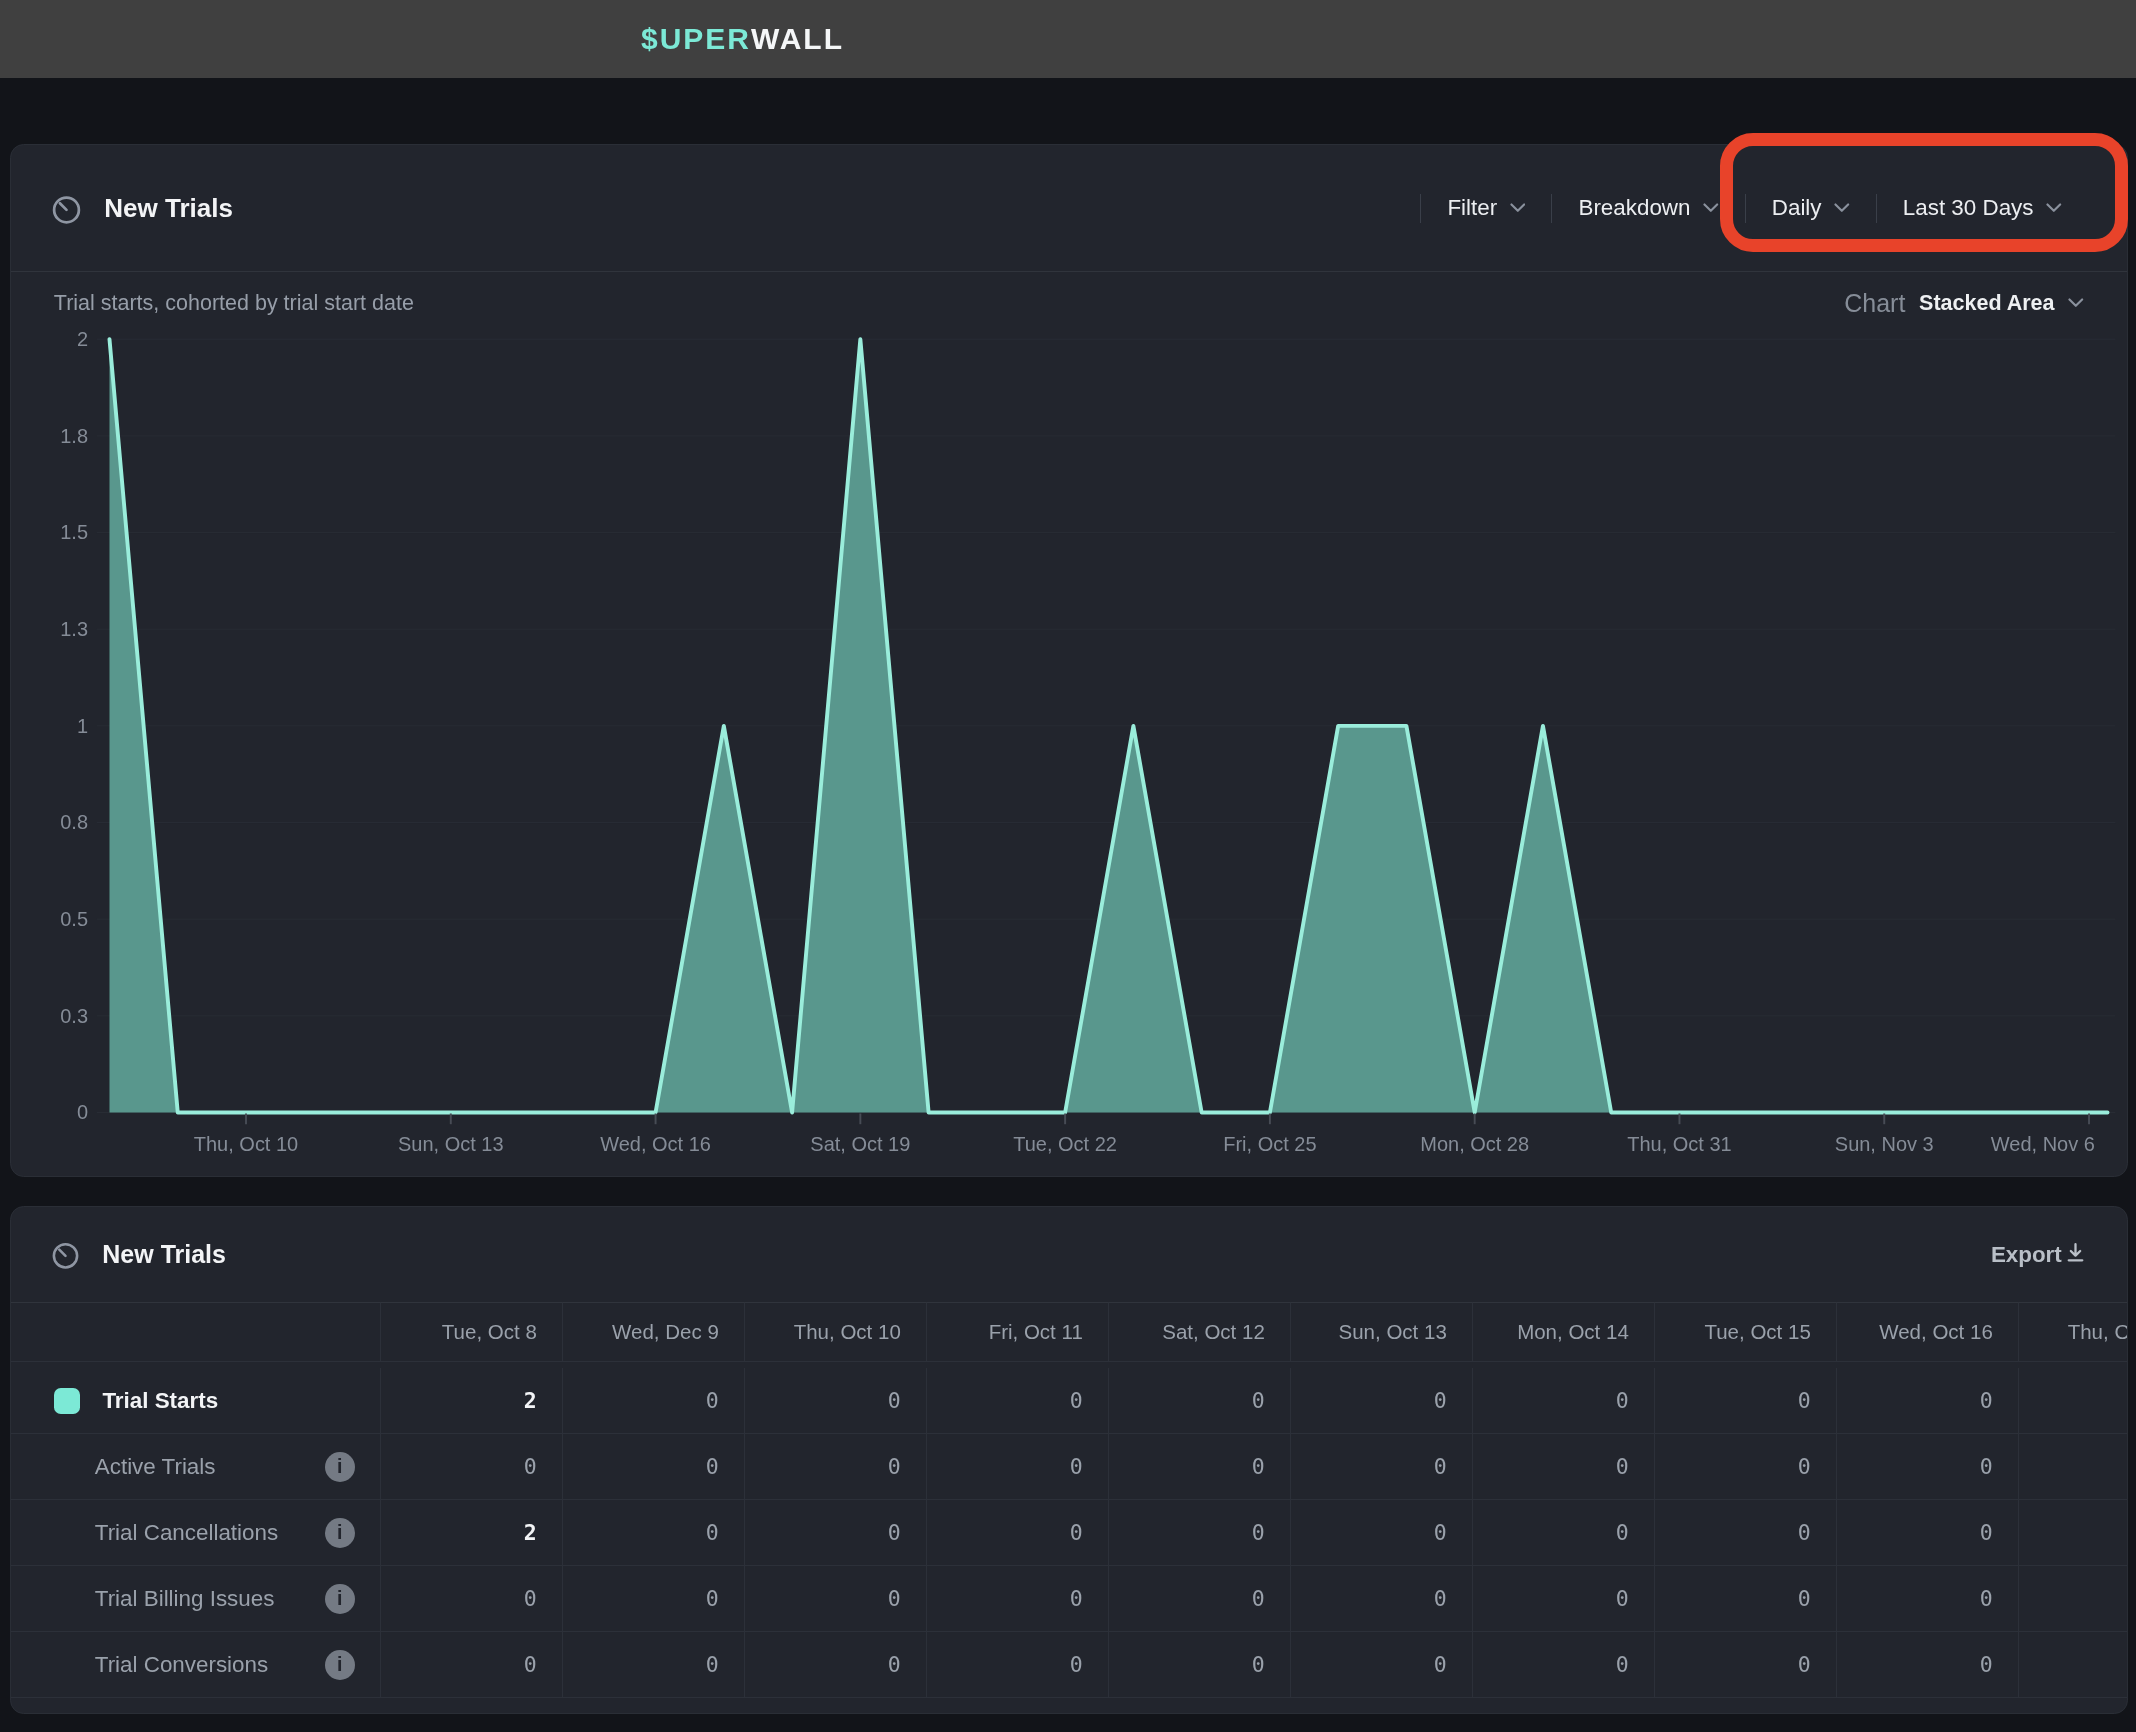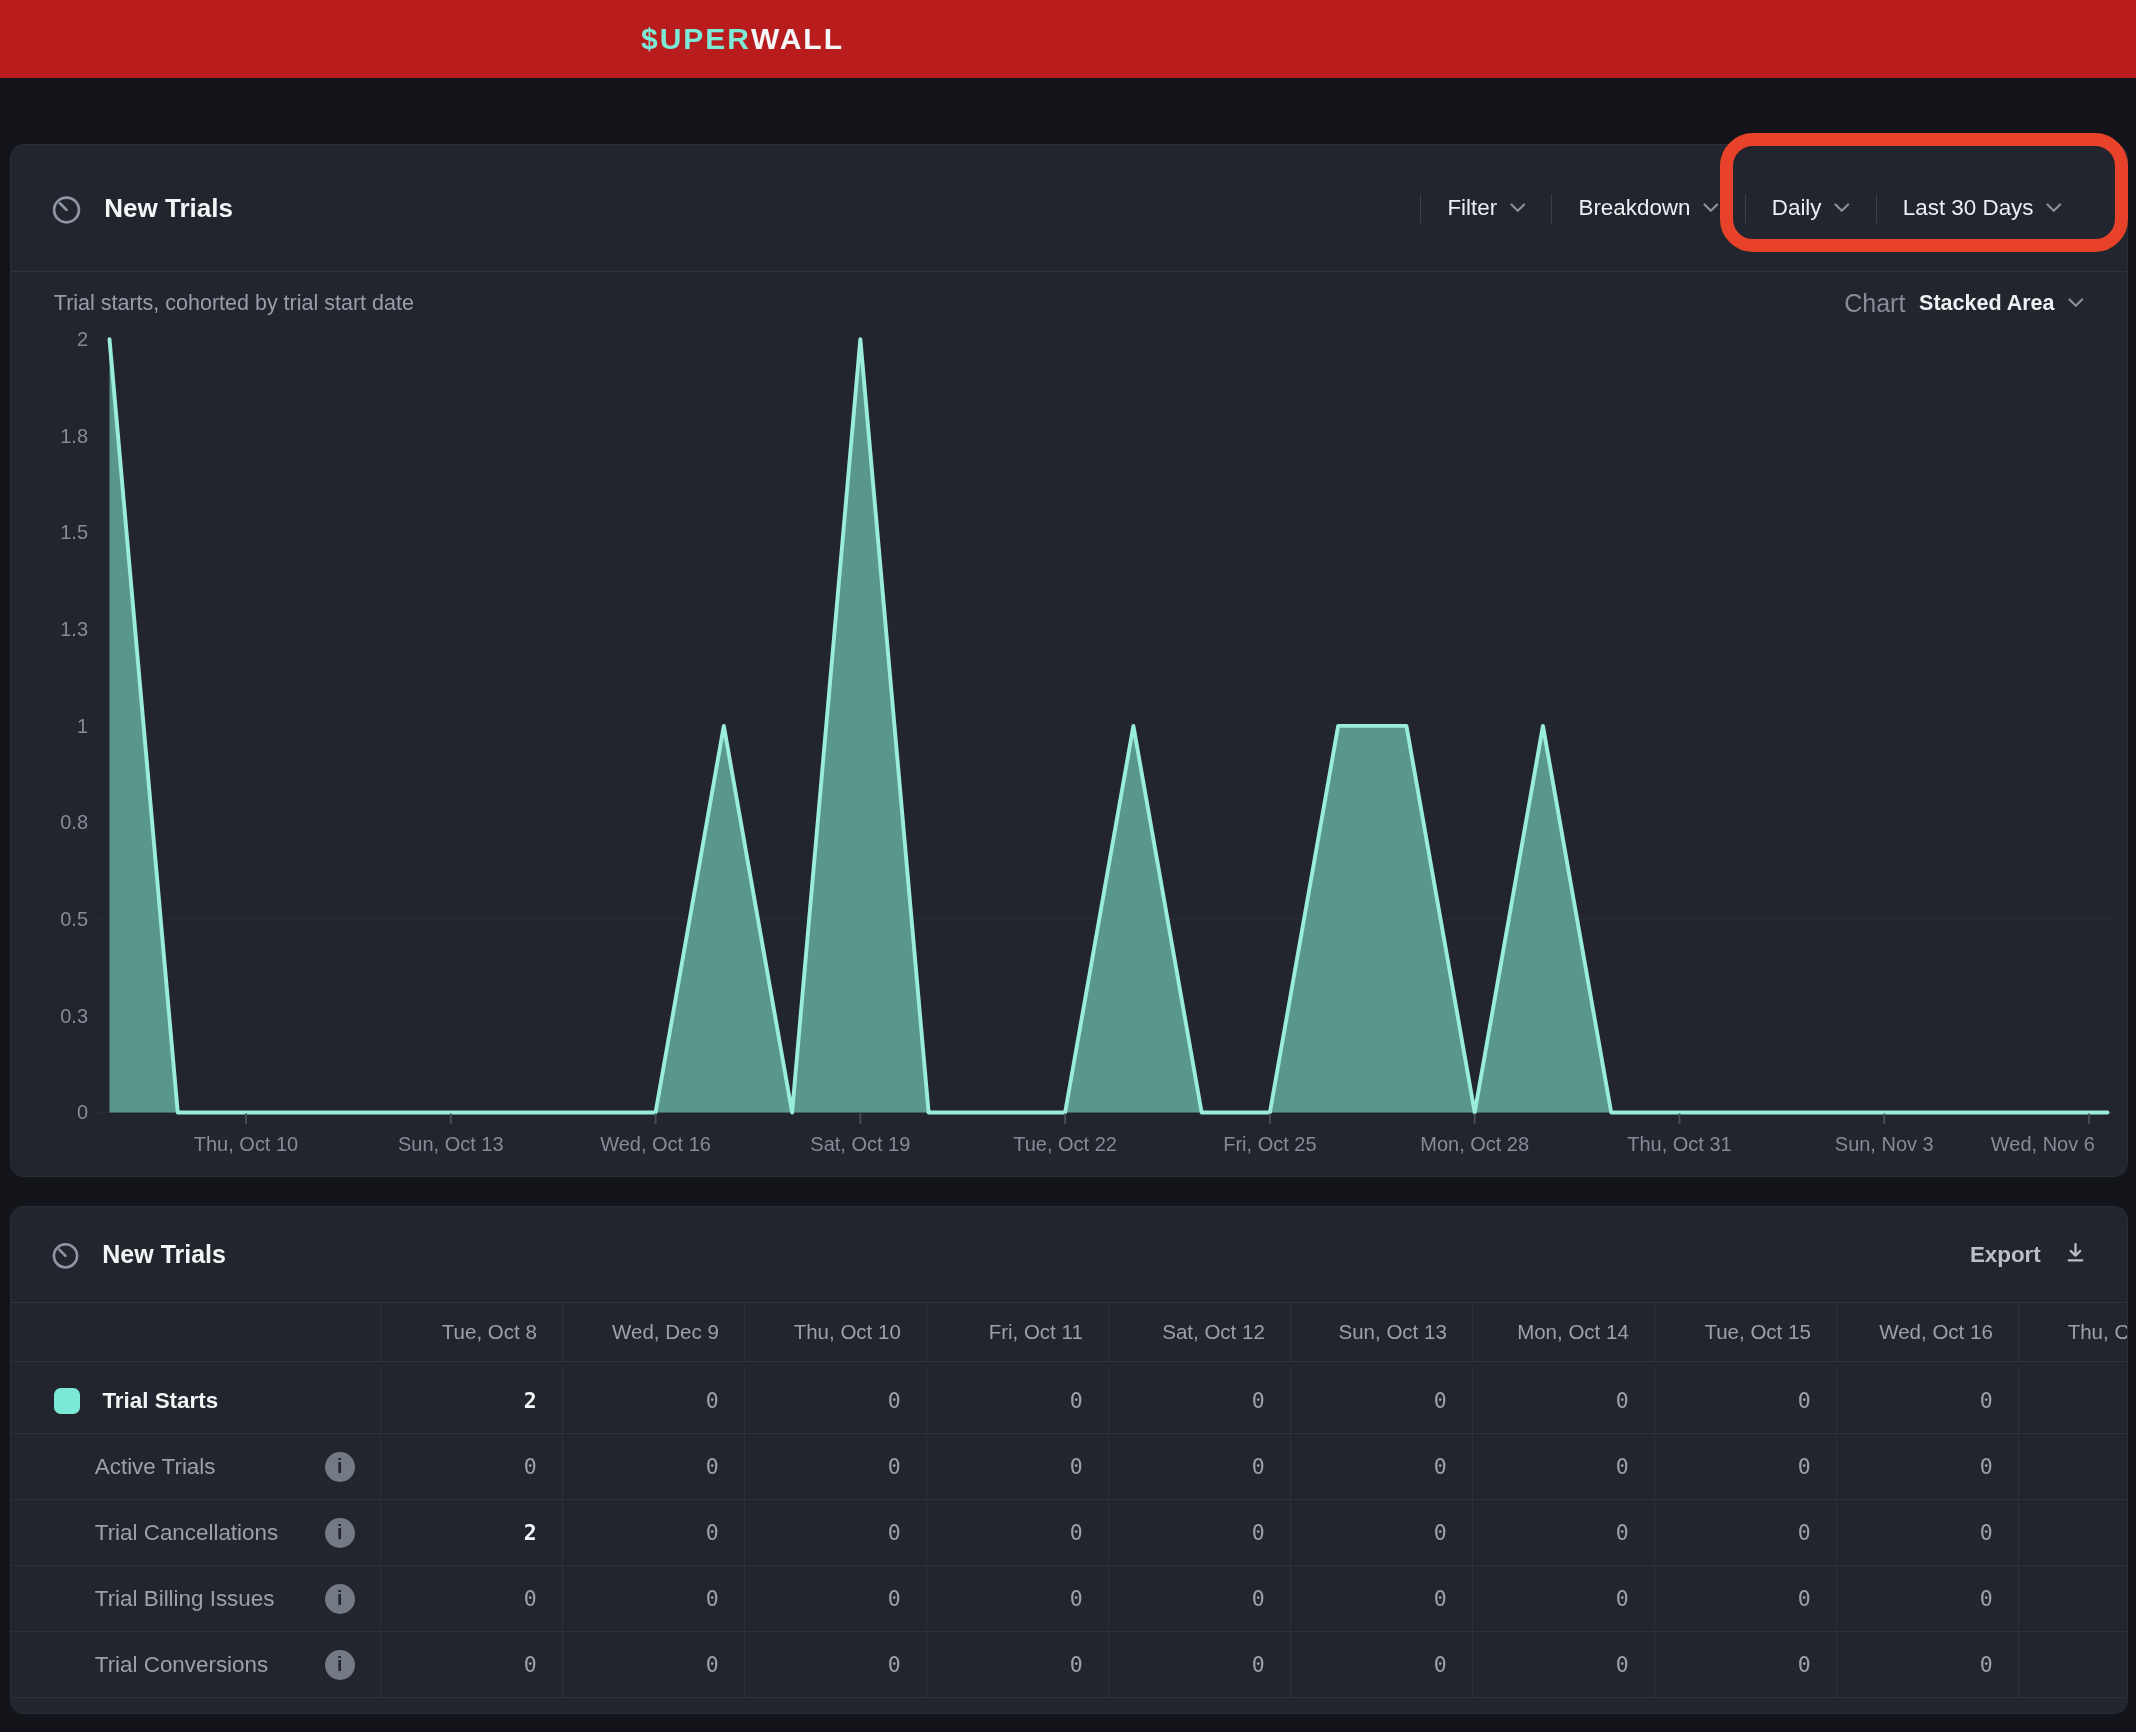--- a/index.html
+++ b/index.html
@@ -18,21 +18,21 @@
   }
   *{margin:0;padding:0;box-sizing:border-box;}
   html,body{width:2137px;height:1732px;overflow:hidden;}
   body{
     background:var(--page-bg);
     font-family:"Liberation Sans", sans-serif;
     color:var(--text);
     position:relative;
   }
   
-  .topbar{position:absolute;left:0;top:0;width:2137px;height:78px;background:#b91c1c;}
+  .topbar{position:absolute;left:0;top:0;width:2137px;height:78px;background:#404040;}
   .logo{position:absolute;left:641px;top:0;height:78px;display:flex;align-items:center;
         font-size:30px;font-weight:800;letter-spacing:2px;}
   .logo .t{color:var(--mint);}
   .logo .w{color:#f5f7f8;}
   
   .card{position:absolute;background:var(--card-bg);border:1px solid #2a2e36;border-radius:13.7px;overflow:hidden;}
   .card-chart{left:9.8px;top:144px;width:2118px;height:1033px;}
   .card-table{left:9.8px;top:1206px;width:2118px;height:508px;}
   
   .chart-header{position:absolute;left:0;top:0;width:100%;height:127px;
@@ -53,21 +53,21 @@
   .chart-type .k{font-size:25px;color:var(--muted2);}
   .chart-type .v{font-size:21.5px;font-weight:700;color:#eef0f2;}
   
   .chart-svg{position:absolute;left:0;top:0;}
   
   .annotation{position:absolute;left:1720px;top:133px;width:408px;height:119px;
       border:13.7px solid var(--red);border-radius:33px;z-index:30;pointer-events:none;}
   
   .table-header{position:absolute;left:0;top:0;width:100%;height:95px;
       display:flex;align-items:center;padding:0 39px;}
-  .export-btn{margin-left:auto;display:flex;align-items:center;gap:22px;cursor:pointer;}
+  .export-btn{margin-left:auto;display:flex;align-items:center;gap:1px;cursor:pointer;}
   .export-btn .lbl{font-size:22.4px;font-weight:600;color:#b9bfc7;}
   .trials-table{position:absolute;left:0;top:95px;
       display:grid;grid-template-columns:369px repeat(10,182px);grid-auto-rows:66px;}
   .trials-table .hcell{height:60px;}
   .cell{display:flex;align-items:center;border-bottom:1px solid var(--border-soft);}
   .cell.vline{border-left:1px solid var(--border-soft);}
   .hcell{border-top:1px solid var(--border);font-size:20.5px;color:var(--muted);
       justify-content:flex-end;padding-right:25px;white-space:nowrap;}
   .label-cell{padding-left:43px;font-size:22.4px;color:var(--muted);gap:8px;}
   .label-cell.main{color:var(--text);font-weight:700;}

